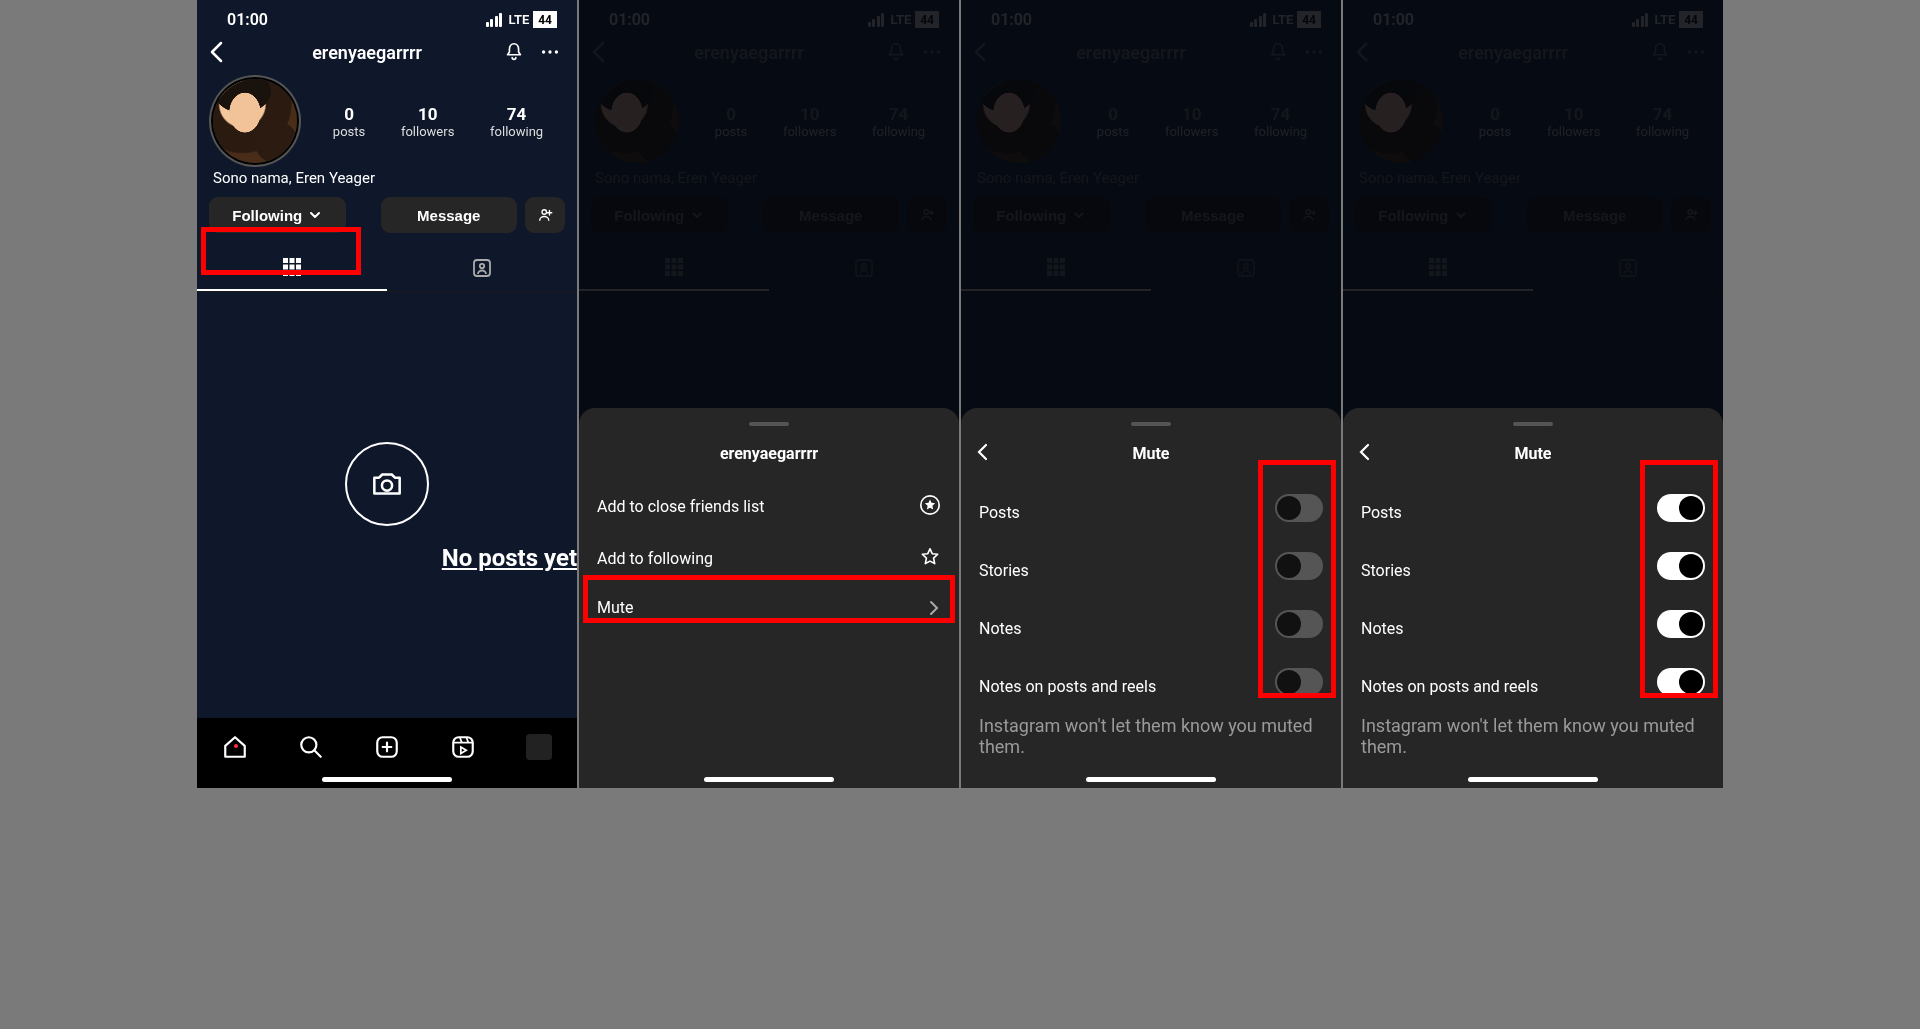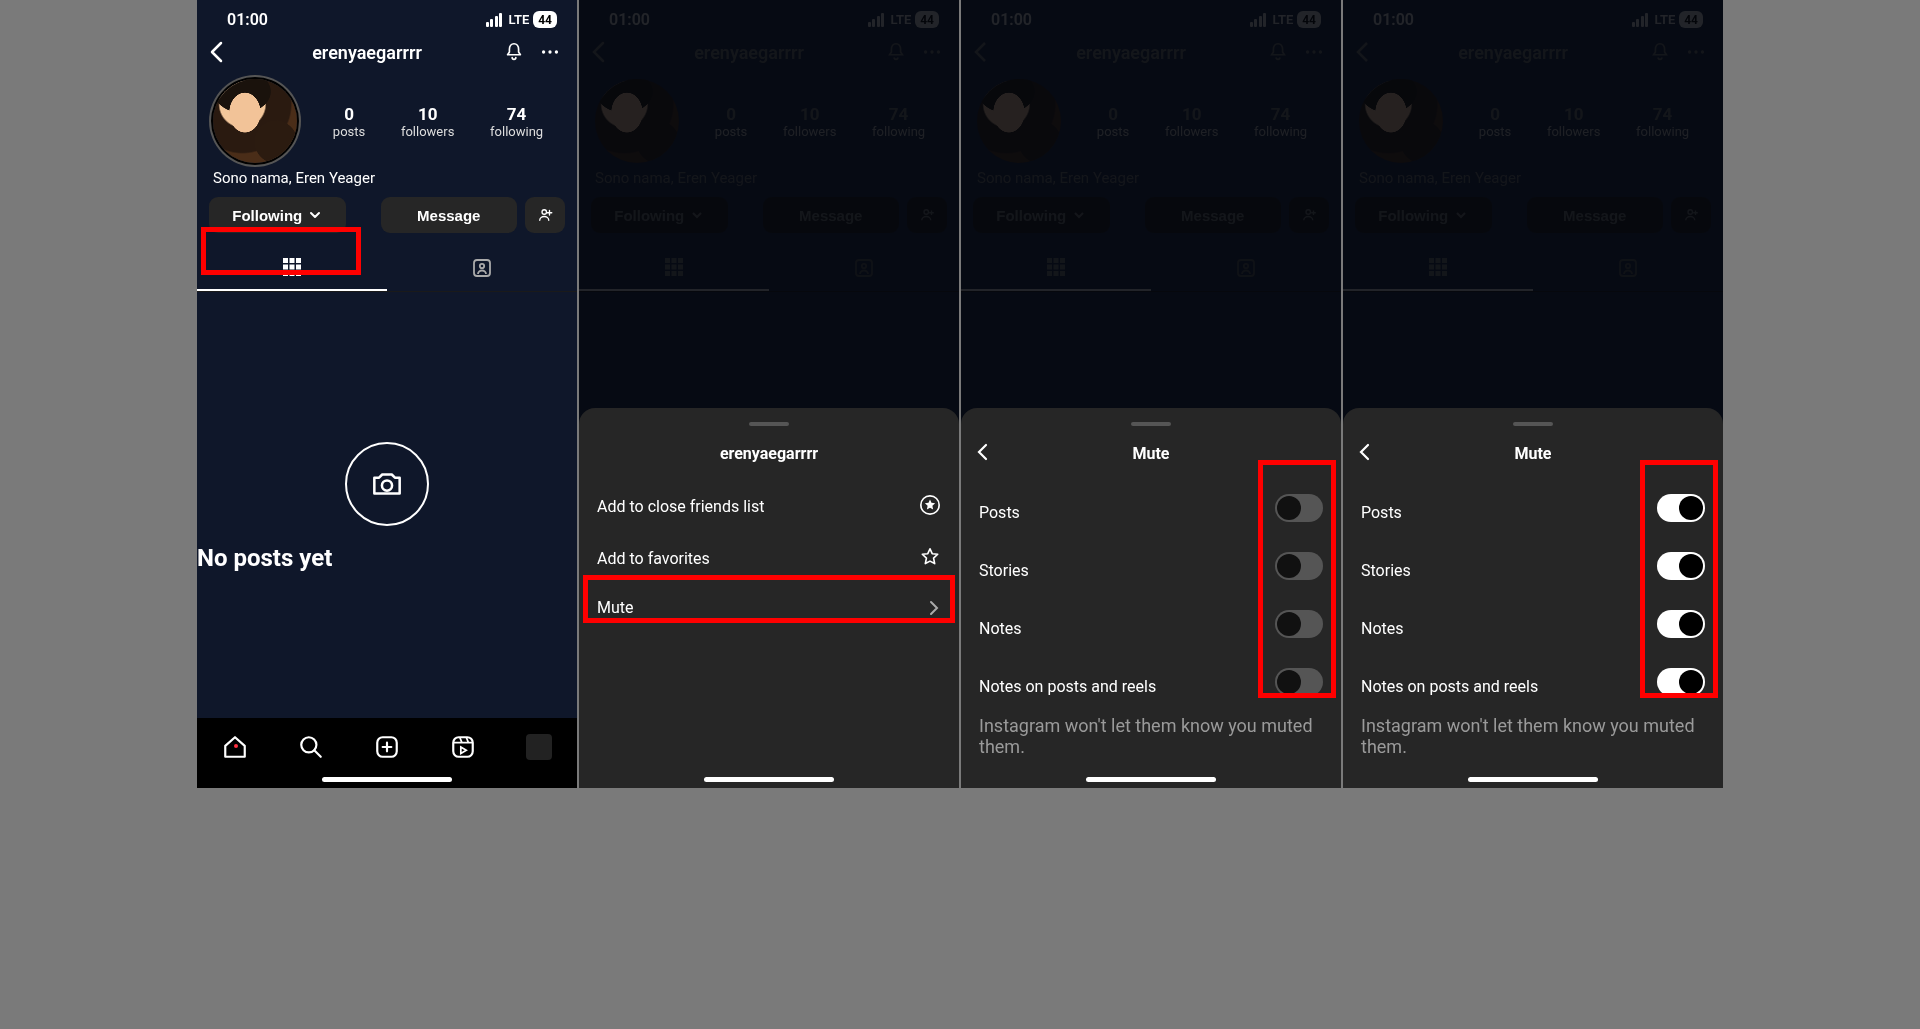--- a/index.html
+++ b/index.html
@@ -30,21 +30,21 @@
     font-weight: 600;
   }
   .status-right { display: flex; align-items: center; gap: 4px; font-size: 13px; }
   .signal-bars { display: inline-flex; align-items: flex-end; gap: 1.5px; margin-right: 2px; }
   .signal-bars span { width: 3px; background:#fff; border-radius:1px; }
   .signal-bars span:nth-child(1){height:5px;}
   .signal-bars span:nth-child(2){height:8px;}
   .signal-bars span:nth-child(3){height:11px;}
   .signal-bars span:nth-child(4){height:14px;}
   .battery-badge {
-    background:#fff; color:#000; border-radius:6px; padding:0 5px; font-size:12px; font-weight:700;
+    background:#fff; color:#000; border-radius:0; padding:0 5px; font-size:12px; font-weight:700;
     display:inline-flex; align-items:center; height:17px;
   }
 
   
   .nav {
     display:flex; align-items:center; padding: 8px 12px; color:#fff; gap:10px;
   }
   .nav .back { width:22px; }
   .nav .title { flex:1; text-align:center; font-weight:600; font-size:18px; }
   .nav .bell, .nav .dots { width:26px; text-align:center; }
@@ -79,21 +79,21 @@
     font-size:15px; font-weight:600;
   }
   .btn.following { flex:1; }
   .btn.message { flex:1;margin-left:27px; }
   .btn.addfriend { width:40px; flex:0 0 40px; }
 
   .tabs { display:flex; margin-top:12px; border-bottom:1px solid #1a1a1a; }
   .tab { flex:1; display:flex; align-items:center; justify-content:center; height:46px; }
   .tab.active { border-bottom:2px solid #fff; }
 
-  .empty { color:#fff; text-align:left; margin-top:150px; }
+  .empty { color:#fff; text-align:right; margin-top:150px;text-decoration:underline; }
   .empty .circle {
     width:84px; height:84px; border:2px solid #fff; border-radius:50%;
     margin:0 auto 18px auto; display:flex; align-items:center; justify-content:center;
   }
   .empty .txt { font-size:24px; font-weight:700; }
 
   .bottom-nav {
     position:absolute; bottom:0; left:0; right:0; height:70px;
     display:flex; align-items:center; justify-content:space-around;
     background:#000; padding-bottom:12px;
@@ -389,21 +389,21 @@
     <div class="sheet-item">
       <span>Add to close friends list</span>
       <span>
             <svg width="22" height="22" viewBox="0 0 24 24">
               <circle cx="12" cy="12" r="10" stroke="#fff" stroke-width="1.8" fill="none"></circle>
               <path d="M12 6l1.6 3.6 4 .4-3 2.8.8 4L12 14.9 8.6 16.8l.8-4-3-2.8 4-.4z" fill="#fff"></path>
             </svg>
           </span>
     </div>
     <div class="sheet-item">
-      <span>Add to favorites</span>
+      <span>Add to following</span>
       <span>
             <svg width="22" height="22" viewBox="0 0 24 24">
               <path d="M12 3l2.4 5.4 6 .6-4.5 4.2 1.2 6L12 16.5 6.9 19.2l1.2-6L3.6 9l6-.6z" stroke="#fff" stroke-width="1.8" fill="none" stroke-linejoin="round"></path>
             </svg>
           </span>
     </div>
     <div class="sheet-item">
       <span>Mute</span>
       <span>
             <svg width="14" height="18" viewBox="0 0 14 18">

